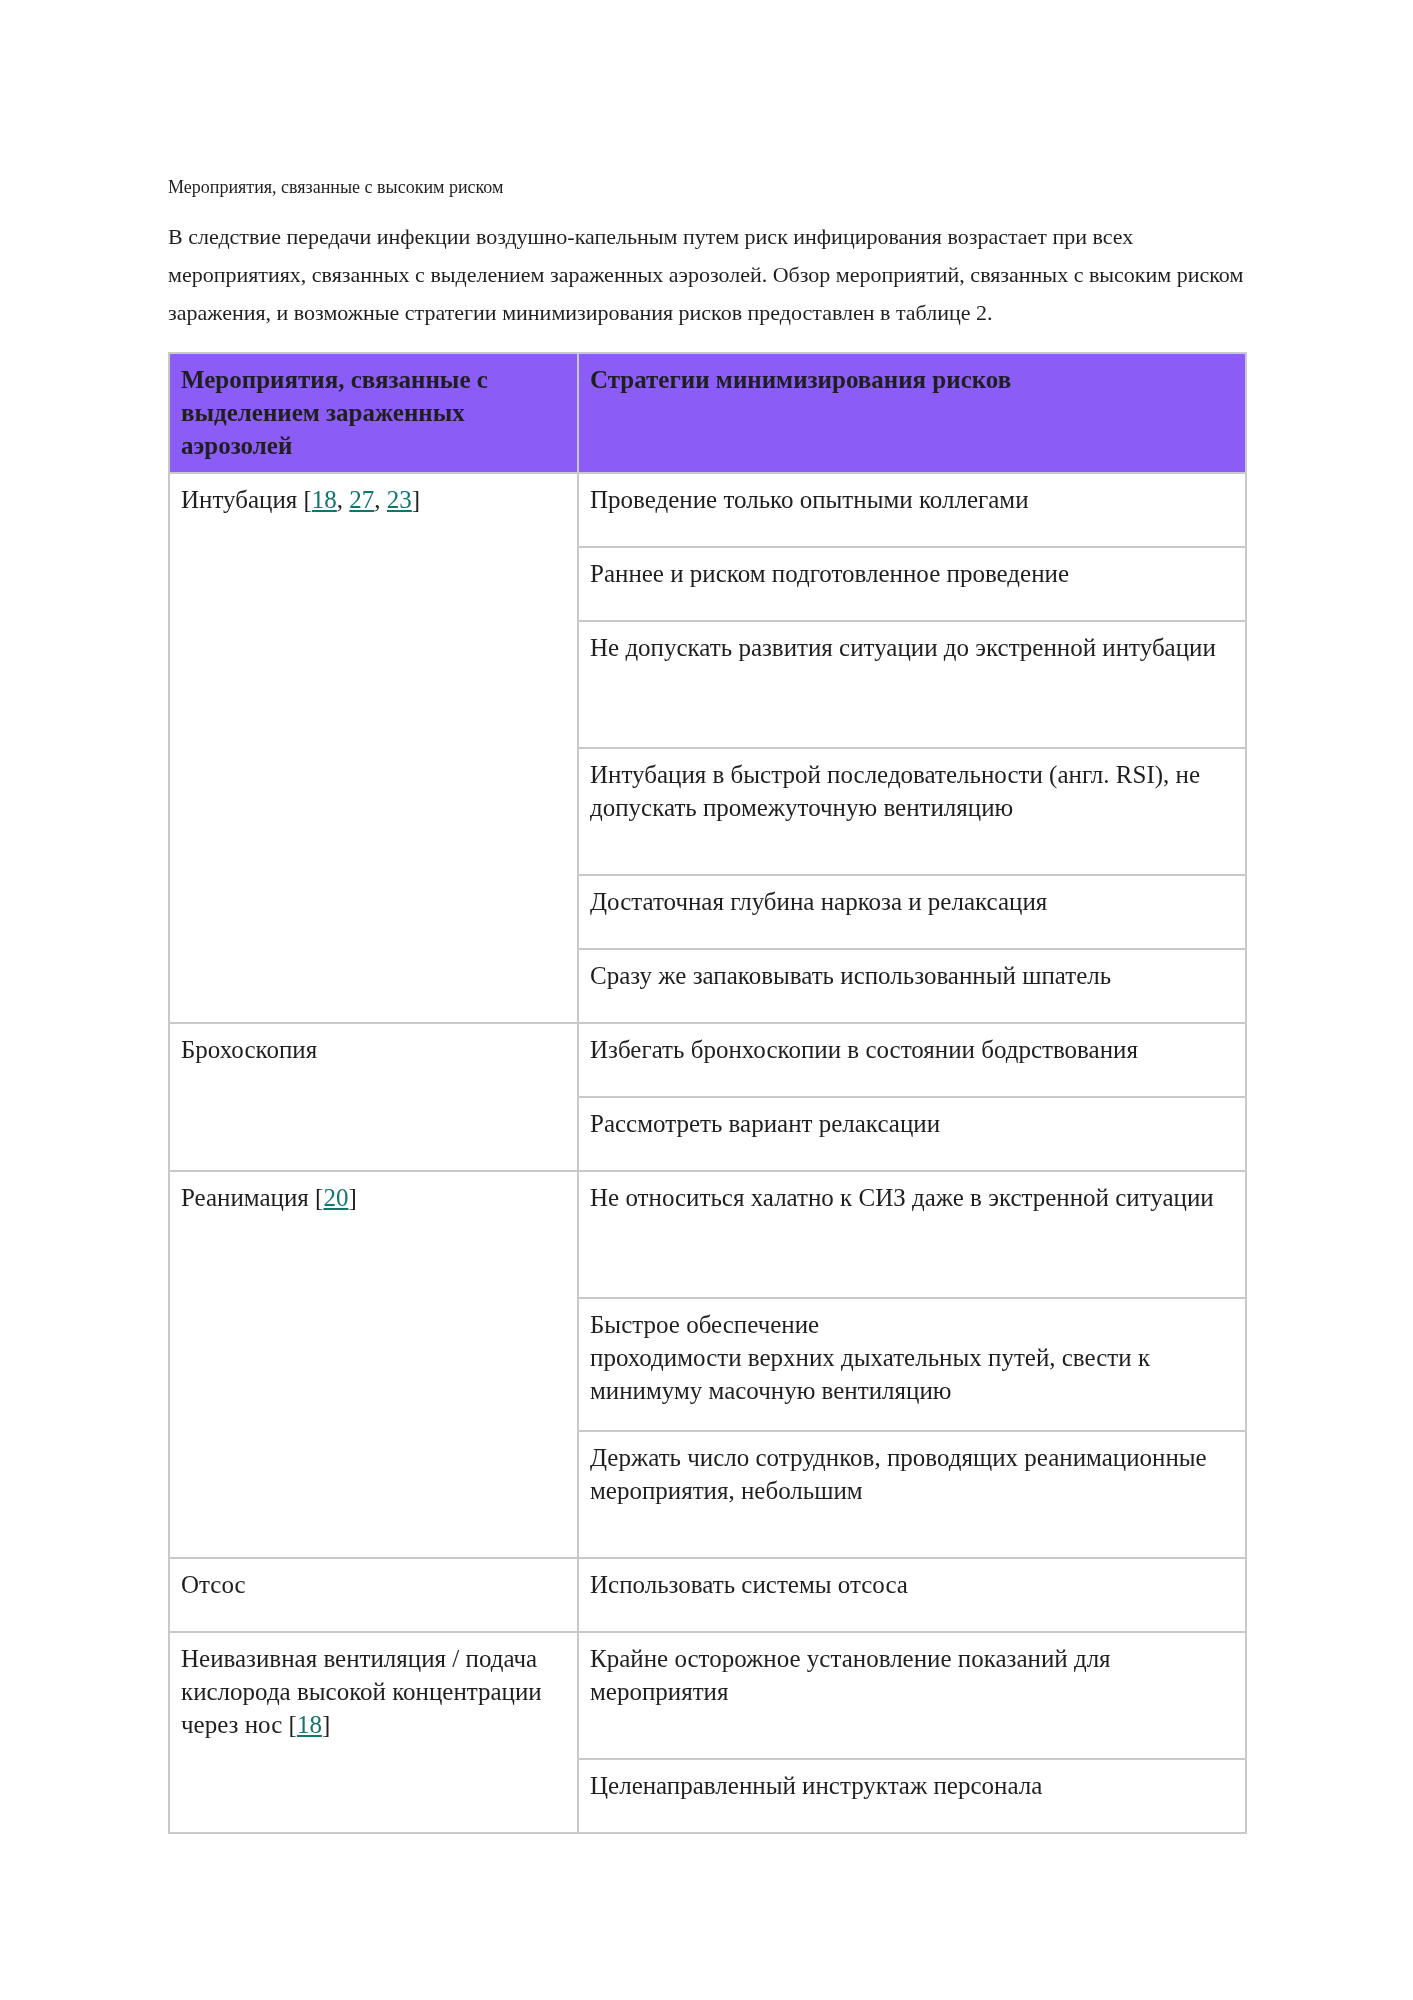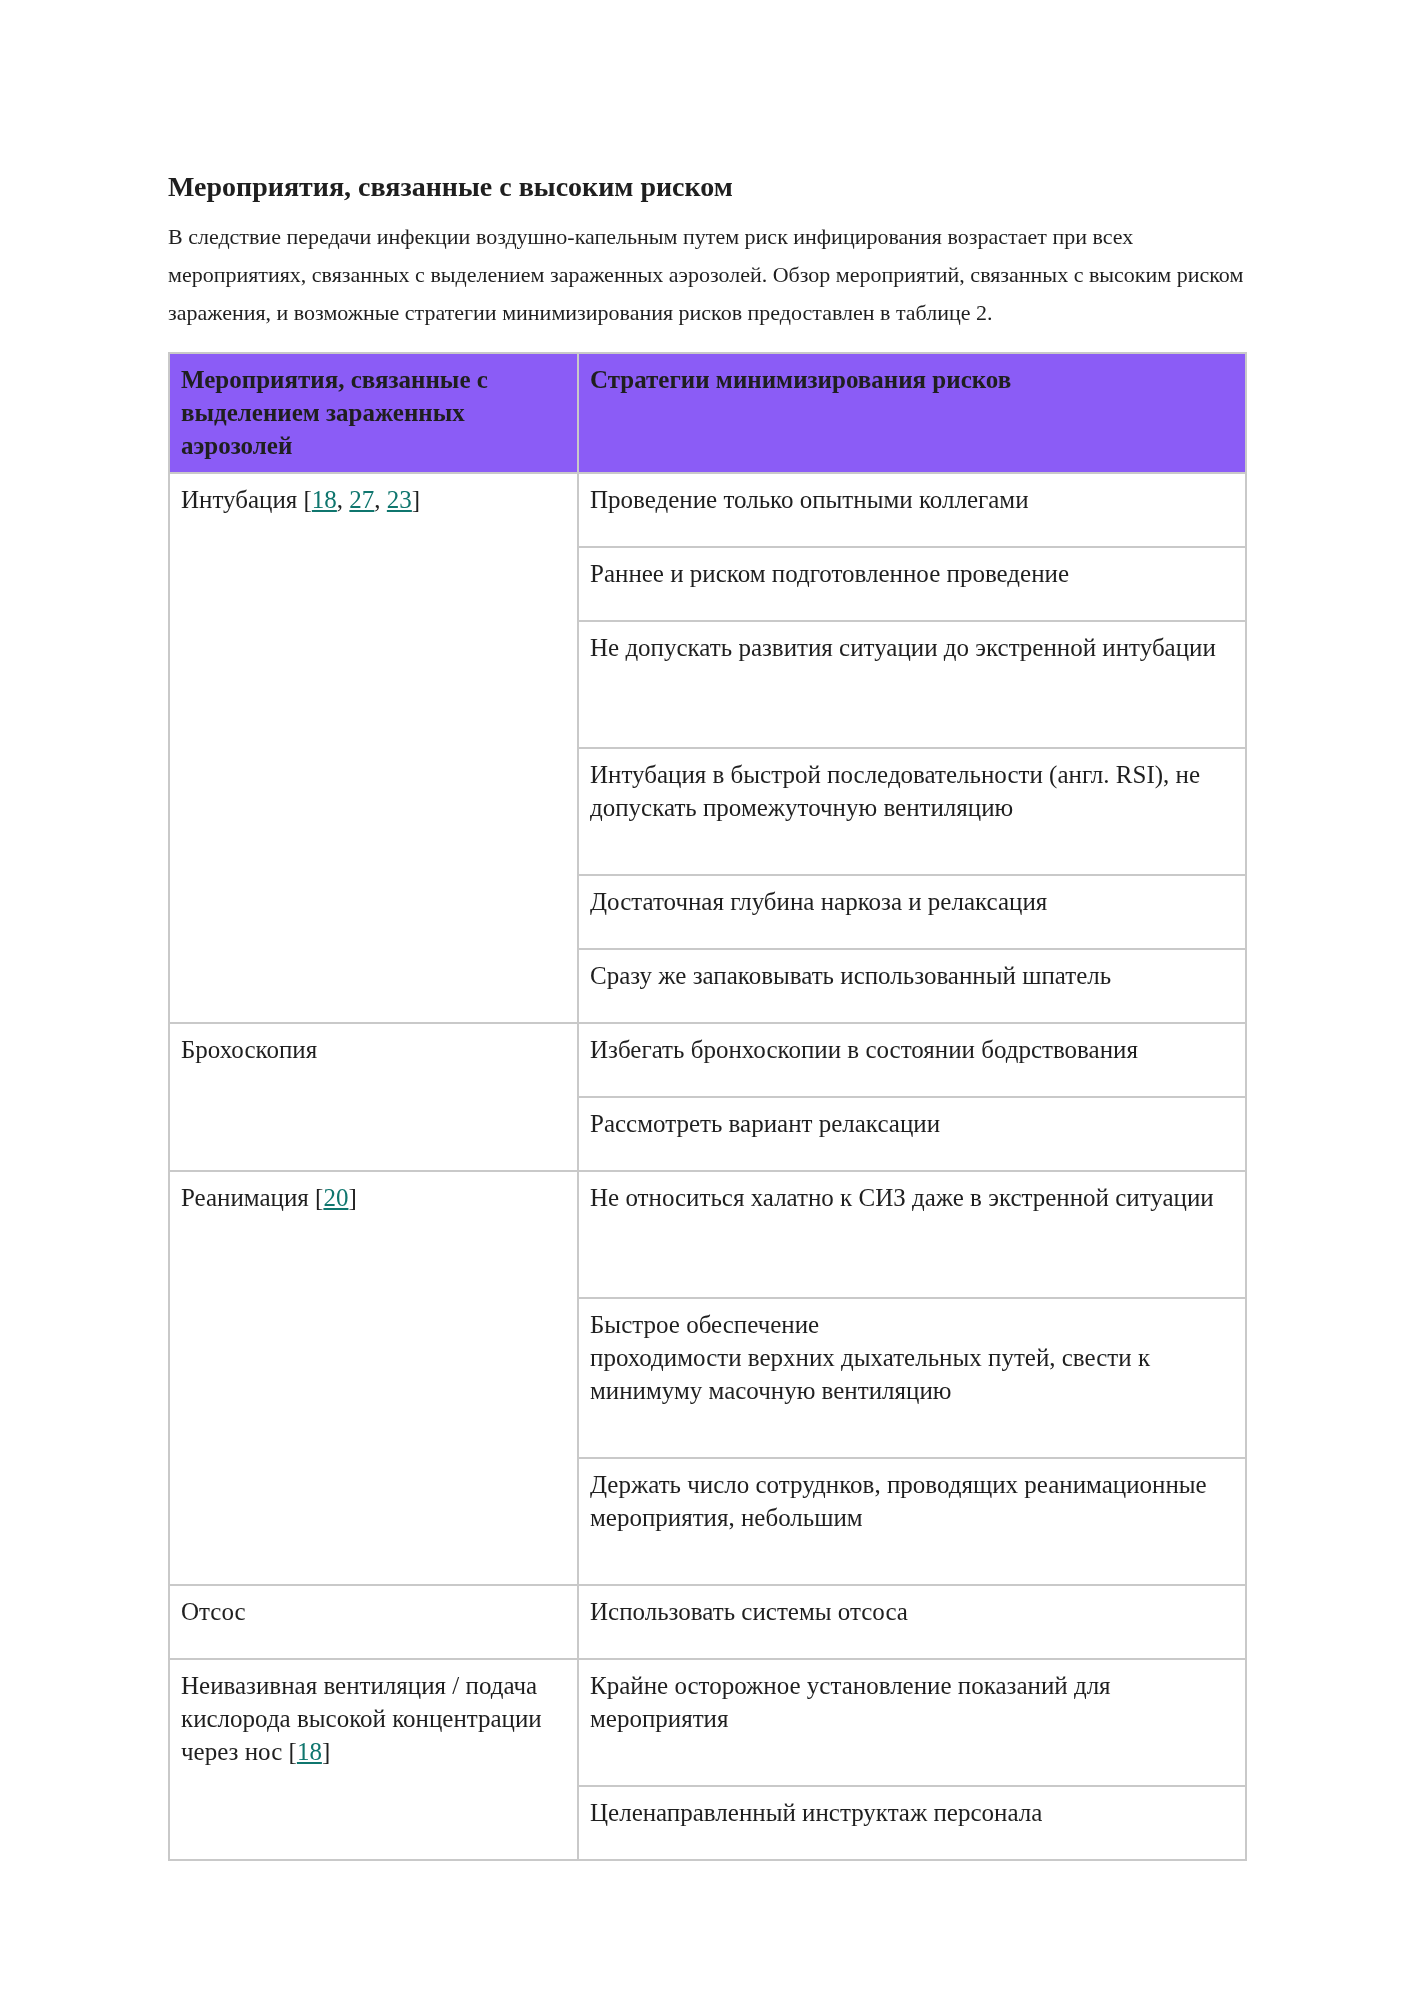--- a/index.html
+++ b/index.html
@@ -3,41 +3,41 @@
 <meta charset="utf-8">
 <style>
   html, body { margin: 0; padding: 0; background: #ffffff; }
   body {
     width: 1413px; height: 2000px; position: relative; overflow: hidden;
     font-family: "Liberation Serif", "DejaVu Serif", serif;
     color: #1f1f1f;
   }
   .page { position: absolute; left: 168px; top: 170px; width: 1077px; }
   .heading {
-    font-weight: bold; font-size: 28px; line-height: 34px; margin: 0 0 14px 0;
+    font-weight: normal; font-size: 18px; line-height: 34px; margin: 0 0 14px 0;
   }
   .para {
     font-size: 22px; line-height: 38px; margin: 0 0 20px 0;
   }
   table.risk {
     border-collapse: collapse; width: 1077px; table-layout: fixed;
     font-size: 25px; line-height: 33px;
   }
   table.risk col.c1 { width: 409px; }
   table.risk col.c2 { width: 668px; }
   table.risk th, table.risk td {
     border: 2px solid #c9c9c9; vertical-align: top; text-align: left;
     padding: 9px 11px 10px 11px;
   }
   table.risk th {
     background: #8b5cf6; font-weight: bold; height: 119px; box-sizing: border-box;
   }
   table.risk td.strat { height: 74px; box-sizing: border-box; border-radius: 24px; }
   table.risk td.strat.two { height: 127px; }
-  table.risk td.strat.three { height: 160px; margin-top: 35px; }
+  table.risk td.strat.three { height: 133px; margin-top: 35px; }
   a.ref { color: #0f766e; text-decoration: underline; }
   .nl { display: block; }
 </style>
 </head>
 <body>
 
 <div class="page">
   <div class="heading">Мероприятия, связанные с высоким риском</div>
   <p class="para">В следствие передачи инфекции воздушно-капельным путем риск инфицирования возрастает при всех мероприятиях, связанных с выделением зараженных аэрозолей. Обзор мероприятий, связанных с высоким риском заражения, и возможные стратегии минимизирования рисков предоставлен в таблице 2.</p>
 

